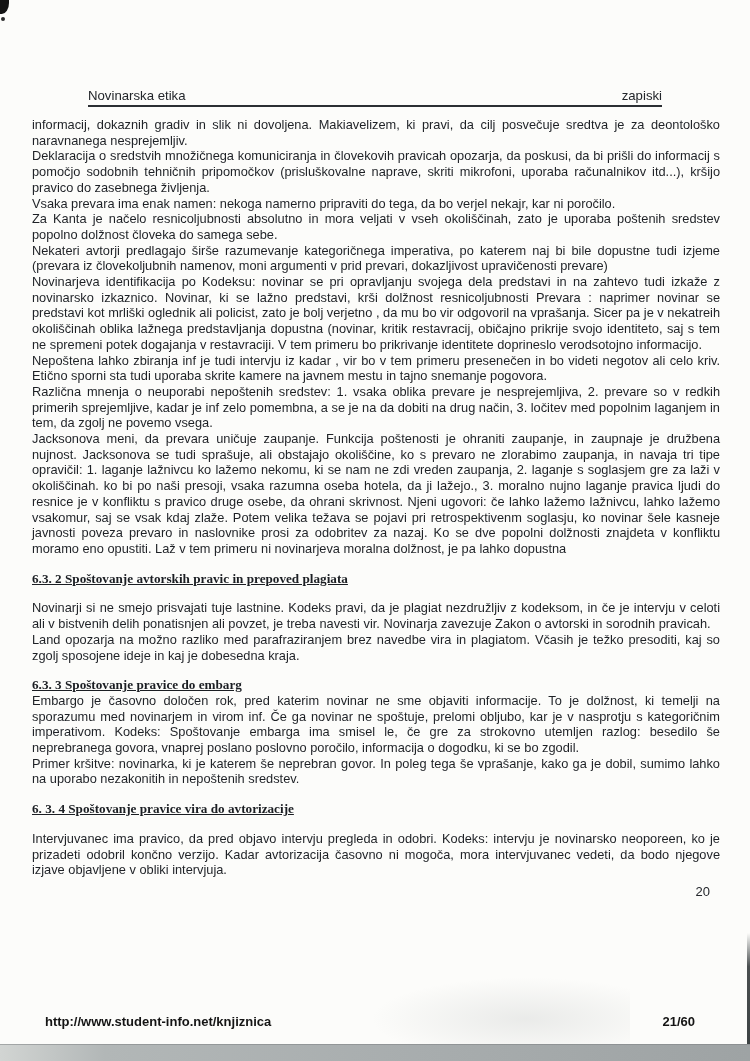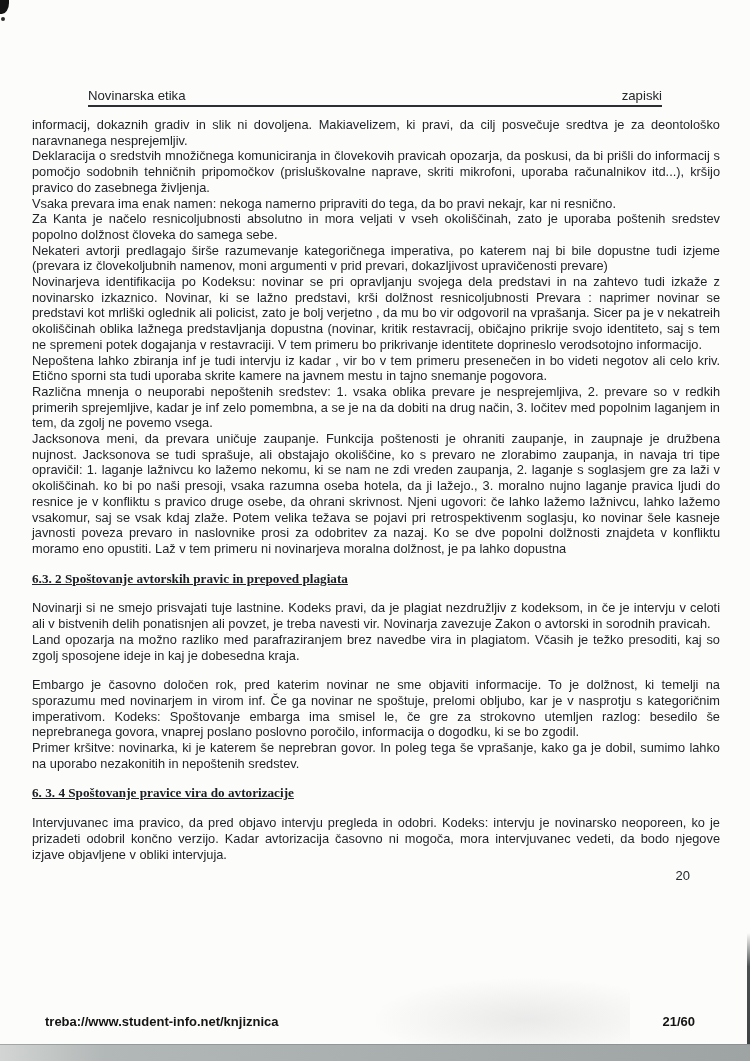--- a/index.html
+++ b/index.html
@@ -21,21 +21,21 @@
   .doc{
     margin:10px 30px 0 32px;
     font-size:12.8px;line-height:15.7px;color:#1e2126;
     text-align:justify;
   }
   .para{margin:0;}
   .para .b{font-weight:normal;}
   .gap{height:14px;}
   .heading{margin:0;text-align:left;}
   .heading .ht{font-weight:bold;text-decoration:underline;font-size:13.2px;color:#1b1e23;font-family:Liberation Serif, serif;}
-  .pagenum{text-align:right;padding:6px 60px 0 0;font-size:13px;color:#23262b;}
+  .pagenum{text-align:right;padding:6px 40px 0 0;font-size:13px;color:#23262b;}
   
   .ftr{
     position:absolute;left:45px;right:55px;bottom:32px;
     display:flex;justify-content:space-between;
     font-weight:bold;font-size:13px;color:#141414;
   }
   
   .corner-mark{position:absolute;left:0;top:0;width:9px;height:14px;background:#141414;border-radius:0 0 80% 0;}
   .corner-speck{position:absolute;left:1px;top:17px;width:4px;height:4px;background:#2a2a2a;border-radius:50%;}
   .smudge{position:absolute;right:120px;bottom:14px;width:260px;height:70px;pointer-events:none;
@@ -53,45 +53,46 @@
 
 <div class="page">
   <div class="hdr">
     <span>Novinarska etika</span>
     <span>zapiski</span>
   </div>
 
   <div class="doc">
       <div class="para"><span>informacij, dokaznih gradiv in slik ni dovoljena. Makiavelizem, ki pravi, da cilj posvečuje sredtva je za deontološko naravnanega nesprejemljiv.</span></div>
       <div class="para"><span>Deklaracija o sredstvih množičnega komuniciranja in človekovih pravicah opozarja, da poskusi, da bi prišli do informacij s pomočjo sodobnih tehničnih pripomočkov (prisluškovalne naprave, skriti mikrofoni, uporaba računalnikov itd...), kršijo pravico do zasebnega življenja.</span></div>
-      <div class="para"><span>Vsaka prevara ima enak namen: nekoga namerno pripraviti do tega, da bo pravi nekajr, kar ni resnično.</span></div>
+      <div class="para"><span>Vsaka prevara ima enak namen: nekoga namerno pripraviti do tega, da bo verjel nekajr, kar ni poročilo.</span></div>
       <div class="para"><span>Za Kanta je načelo resnicoljubnosti absolutno in mora veljati v vseh okoliščinah, zato je uporaba poštenih sredstev popolno dolžnost človeka do samega sebe.</span></div>
       <div class="para"><span>Nekateri avtorji predlagajo širše razumevanje kategoričnega imperativa, po katerem naj bi bile dopustne tudi izjeme (prevara iz človekoljubnih namenov, moni argumenti v prid prevari, dokazljivost upravičenosti prevare)</span></div>
       <div class="para"><span>Novinarjeva </span><span class="b">identifikacija</span><span> po Kodeksu: novinar se pri opravljanju svojega dela predstavi in na zahtevo tudi izkaže z novinarsko izkaznico. Novinar, ki se lažno predstavi, krši dolžnost resnicoljubnosti Prevara : naprimer novinar se predstavi kot mrliški oglednik ali policist, zato je bolj verjetno , da mu bo vir odgovoril na vprašanja. Sicer pa je v nekatreih okoliščinah oblika lažnega predstavljanja dopustna (novinar, kritik restavracij,  običajno prikrije svojo identiteto, saj s tem ne spremeni potek dogajanja v restavraciji. V tem primeru bo prikrivanje identitete doprineslo verodsotojno informacijo.</span></div>
       <div class="para"><span>Nepoštena lahko zbiranja inf je tudi </span><span class="b">intervju iz kadar</span><span> , vir bo v tem primeru presenečen in bo videti negotov ali celo kriv. Etično sporni sta tudi uporaba skrite kamere na javnem mestu in tajno snemanje pogovora.</span></div>
       <div class="para"><span>Različna mnenja o neuporabi nepoštenih sredstev: 1. vsaka oblika prevare je nesprejemljiva, 2. prevare so v redkih primerih sprejemljive, kadar je inf zelo pomembna, a se je na da dobiti na drug način, 3. ločitev med popolnim laganjem in tem, da zgolj ne povemo vsega.</span></div>
       <div class="para"><span>Jacksonova meni, da prevara uničuje zaupanje. Funkcija poštenosti je ohraniti zaupanje, in zaupnaje je družbena nujnost. Jacksonova se tudi sprašuje, ali obstajajo okoliščine, ko s prevaro ne zlorabimo zaupanja, in navaja tri tipe opravičil: 1. </span><span class="b">laganje lažnivcu</span><span> ko lažemo nekomu, ki se nam ne zdi vreden zaupanja, 2. </span><span class="b">laganje s soglasjem</span><span> gre za laži v okoliščinah. ko bi po naši presoji, vsaka razumna oseba hotela, da ji lažejo., </span><span class="b">3. moralno nujno laganje</span><span> pravica ljudi do resnice je v konfliktu s pravico druge osebe, da ohrani skrivnost. Njeni ugovori: če lahko lažemo lažnivcu, lahko lažemo vsakomur, saj se vsak kdaj zlaže. Potem velika težava se pojavi pri retrospektivenm soglasju, ko novinar šele kasneje javnosti poveza prevaro in naslovnike prosi za odobritev za nazaj. Ko se dve popolni dolžnosti znajdeta v konfliktu moramo eno opustiti. Laž v tem primeru ni novinarjeva moralna dolžnost, je pa lahko dopustna</span></div>
       <div class="gap"></div>
       <div class="heading"><span class="ht">6.3. 2 Spoštovanje avtorskih pravic in prepoved plagiata</span></div>
       <div class="gap"></div>
       <div class="para"><span>Novinarji si ne smejo prisvajati tuje lastnine. Kodeks pravi, da je plagiat nezdružljiv z kodeksom, in če je intervju v celoti ali v bistvenih delih ponatisnjen ali povzet, je treba navesti vir. Novinarja zavezuje Zakon o avtorski in sorodnih pravicah.</span></div>
       <div class="para"><span>Land opozarja na možno razliko med parafraziranjem brez navedbe vira in plagiatom. Včasih je težko presoditi, kaj so zgolj sposojene ideje in kaj je dobesedna kraja.</span></div>
       <div class="gap"></div>
+      <div class="heading"><span class="ht">6.3. 3 Spoštovanje pravice do embarg</span></div>
       <div class="para"><span>Embargo je časovno določen rok, pred katerim novinar ne sme objaviti informacije. To je dolžnost, ki temelji na sporazumu med novinarjem in virom inf. Če ga novinar ne spoštuje, prelomi obljubo, kar je v nasprotju s kategoričnim imperativom. Kodeks: Spoštovanje embarga ima smisel le, če gre za strokovno utemljen razlog: besedilo še neprebranega govora, vnaprej poslano poslovno poročilo, informacija o dogodku, ki se bo zgodil.</span></div>
       <div class="para"><span>Primer kršitve: novinarka, ki je katerem še neprebran govor. In poleg tega še vprašanje, kako ga je dobil, sumimo lahko na uporabo nezakonitih in nepoštenih sredstev.</span></div>
       <div class="gap"></div>
       <div class="heading"><span class="ht">6. 3. 4 Spoštovanje pravice vira do avtorizacije</span></div>
       <div class="gap"></div>
       <div class="para"><span>Intervjuvanec ima pravico, da pred objavo intervju pregleda in odobri. Kodeks: intervju je novinarsko neoporeen, ko je prizadeti odobril končno verzijo. Kadar avtorizacija časovno ni mogoča, mora intervjuvanec vedeti, da bodo njegove izjave objavljene v obliki intervjuja.</span></div>
     </div>
 
   <div class="pagenum">20</div>
 
   <div class="ftr">
-    <span>treba://www.student-info.net/knjiznica</span>
+    <span>http://www.student-info.net/knjiznica</span>
     <span>21/60</span>
   </div>
 
   <div class="corner-mark"></div>
   <div class="corner-speck"></div>
   <div class="smudge"></div>
   <div class="right-edge"></div>
   <div class="bottom-band"></div>
 </div>
 

